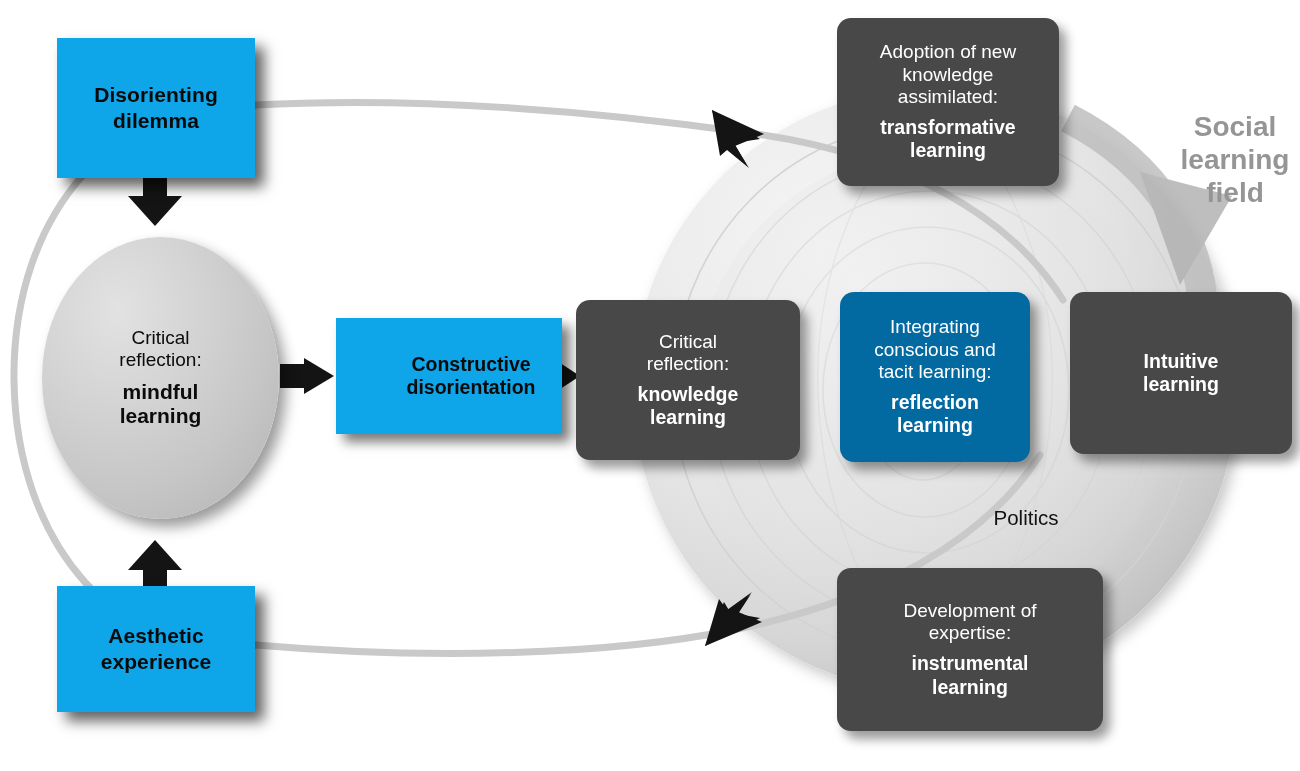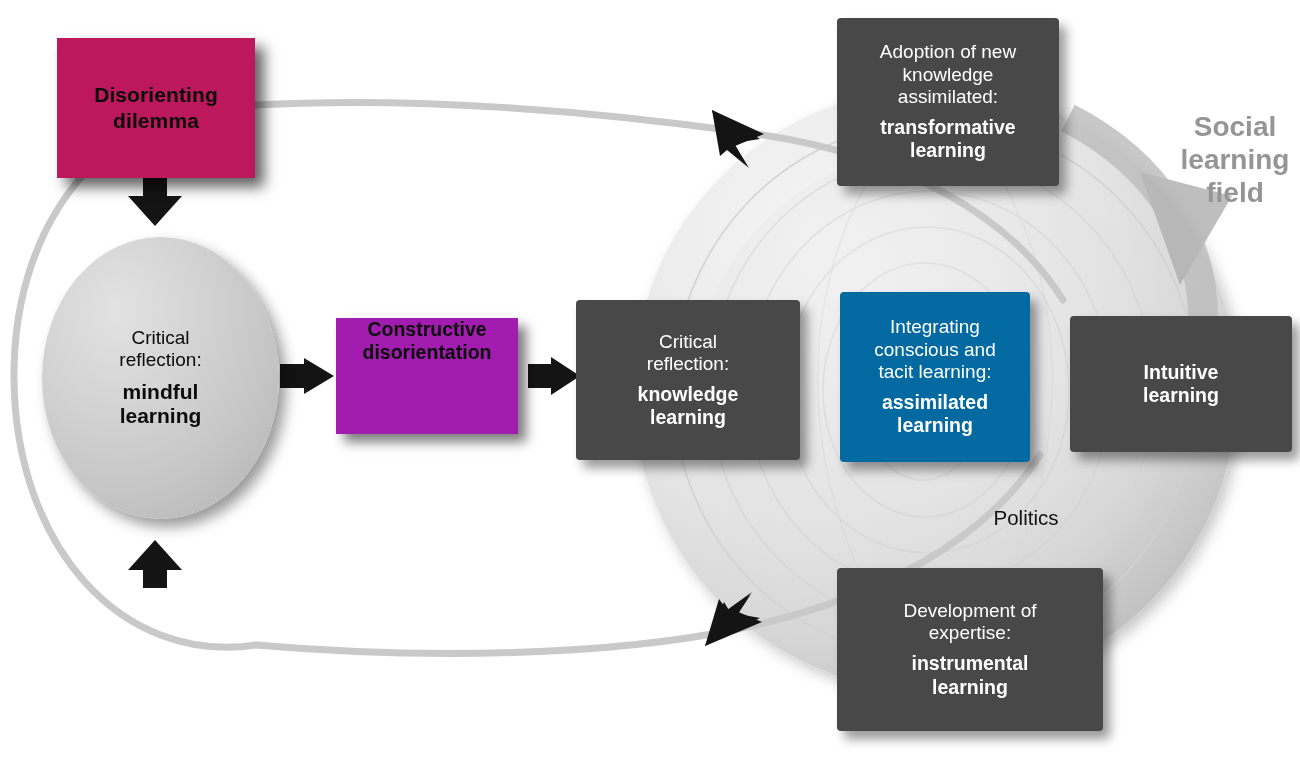--- a/index.html
+++ b/index.html
@@ -32,44 +32,45 @@
     text-align: center;
     line-height: 1.17;
   }
   .line-reg { font-weight: normal; }
   .line-bold { font-weight: bold; }
   .gap { display: block; height: 0.42em; }
 
   
   .white-box {
     position: absolute;
-    background: #be185d;
+    background: #0ea5e9;
     box-shadow: 9px 9px 13px rgba(0,0,0,0.62);
     display: flex;
     align-items: center;
     justify-content: center;
     z-index: 6;
   }
   .white-box .node-text {
     color: #0a0a0a;
     font-weight: bold;
     font-size: 21px;
     line-height: 1.22;
     letter-spacing: 0.1px;
   }
 
   
   .light-box {
     position: absolute;
-    background: #a21caf;
+    background: #0ea5e9;
     box-shadow: 8px 8px 11px rgba(0,0,0,0.52);
     display: flex;
-    align-items: flex-start;
+    align-items: center;
     justify-content: center;
     z-index: 6;
+    padding-left: 44px;
   }
   .light-box .node-text {
     color: #0a0a0a;
     font-weight: bold;
     font-size: 19.5px;
     line-height: 1.2;
   }
 
   
   .ellipse-node {
@@ -90,21 +91,21 @@
   }
   .ellipse-node .node-text {
     color: #0b0b0b;
     font-size: 19px;
   }
   .ellipse-node .line-bold { font-size: 21px; }
 
   
   .card {
     position: absolute;
-    border-radius: 4px;
+    border-radius: 14px;
     display: flex;
     align-items: center;
     justify-content: center;
     z-index: 6;
     box-shadow: 7px 8px 11px rgba(0,0,0,0.40);
   }
   .card-dark { background: #484848; }
   .card-mid  { background: #0369a1; }
   .card .node-text { color: #ffffff; font-size: 19px; }
   .card .line-bold { font-size: 19.5px; }
@@ -246,20 +247,26 @@
   <div class="ellipse-node" style="left:42px; top:237px; width:237px; height:282px;">
     <div class="node-text">
       <span class="line-reg">Critical</span><br>
       <span class="line-reg">reflection:</span>
       <span class="gap"></span>
       <span class="line-bold">mindful</span><br>
       <span class="line-bold">learning</span>
     </div>
   </div>
 
+  <div class="white-box" style="left:57px; top:586px; width:198px; height:126px;">
+    <div class="node-text">
+      <span class="line-bold">Aesthetic</span><br>
+      <span class="line-bold">experience</span>
+    </div>
+  </div>
 
   <div class="light-box" style="left:336px; top:318px; width:182px; height:116px;">
     <div class="node-text">
       <span class="line-bold">Constructive</span><br>
       <span class="line-bold">disorientation</span>
     </div>
   </div>
 
   <div class="card card-dark" style="left:576px; top:300px; width:224px; height:160px;">
     <div class="node-text">
@@ -270,26 +277,26 @@
       <span class="line-bold">learning</span>
     </div>
   </div>
 
   <div class="card card-mid" style="left:840px; top:292px; width:190px; height:170px;">
     <div class="node-text">
       <span class="line-reg">Integrating</span><br>
       <span class="line-reg">conscious and</span><br>
       <span class="line-reg">tacit learning:</span>
       <span class="gap"></span>
-      <span class="line-bold">assimilated</span><br>
-      <span class="line-bold">learning</span>
-    </div>
-  </div>
-
-  <div class="card card-dark" style="left:1070px; top:316px; width:222px; height:136px;">
+      <span class="line-bold">reflection</span><br>
+      <span class="line-bold">learning</span>
+    </div>
+  </div>
+
+  <div class="card card-dark" style="left:1070px; top:292px; width:222px; height:162px;">
     <div class="node-text">
       <span class="line-bold">Intuitive</span><br>
       <span class="line-bold">learning</span>
     </div>
   </div>
 
   <div class="card card-dark" style="left:837px; top:18px; width:222px; height:168px;">
     <div class="node-text">
       <span class="line-reg">Adoption of new</span><br>
       <span class="line-reg">knowledge</span><br>

